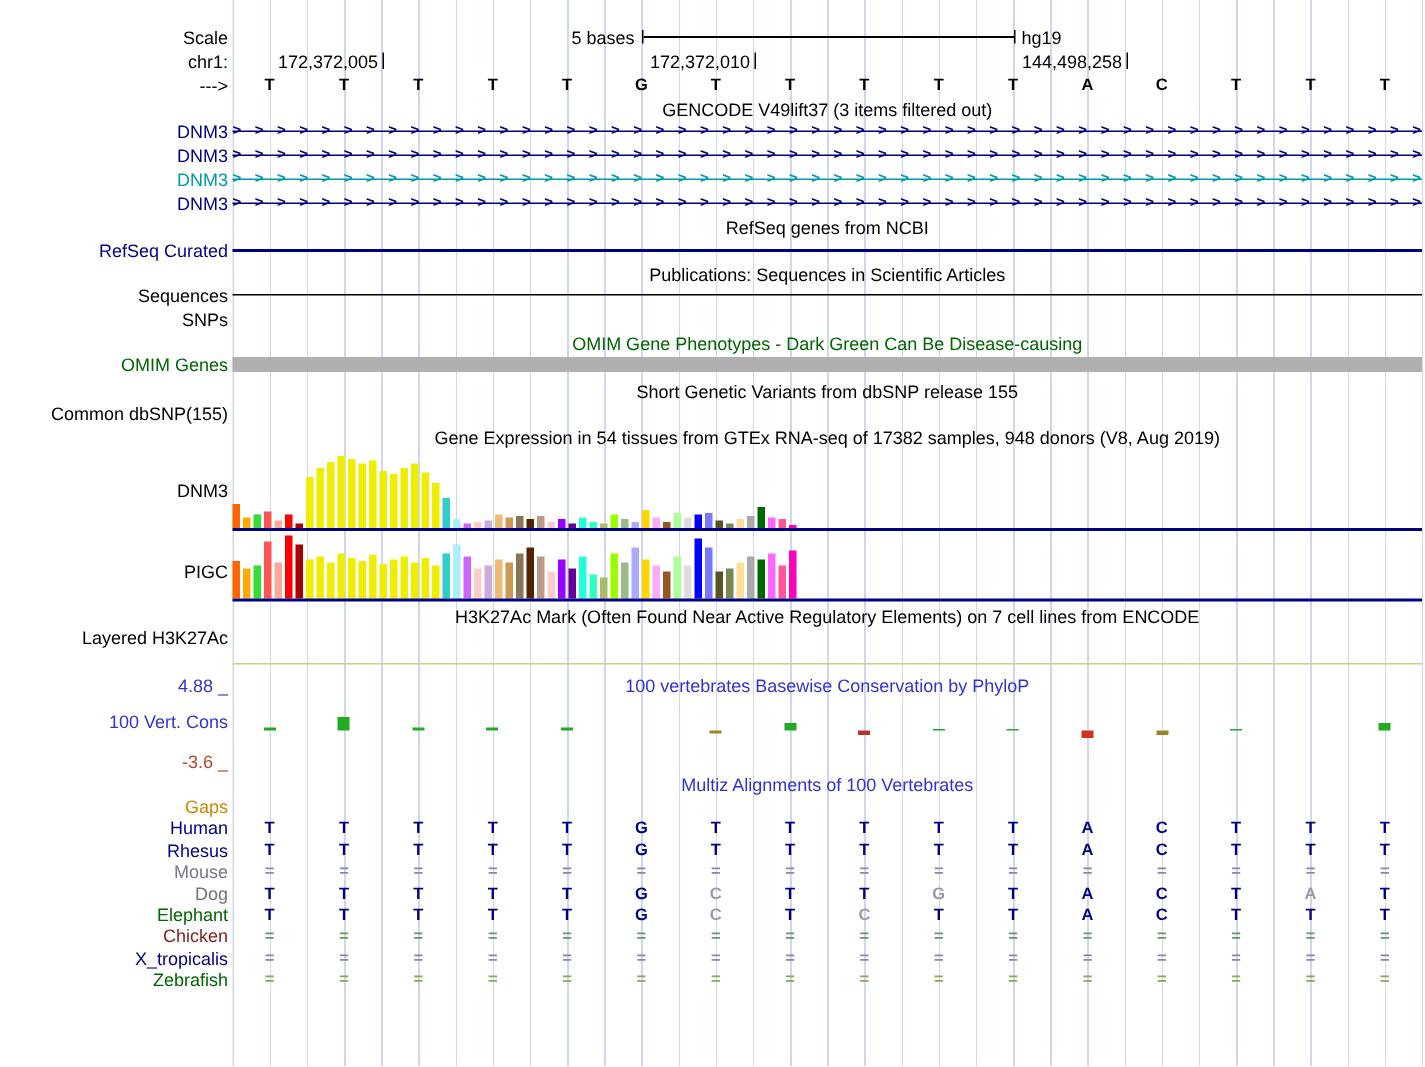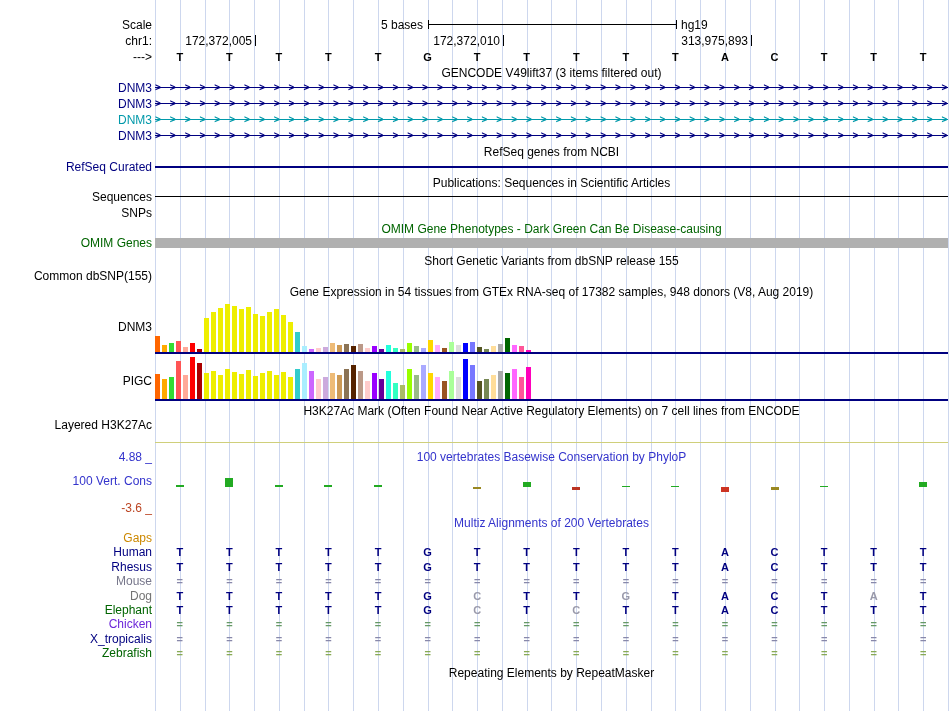--- a/index.html
+++ b/index.html
@@ -49,21 +49,21 @@
     </div>
   </div>
 
   <div class="row" style="top:34px">
     <div class="lbl">chr1:</div>
     <div class="trk">
         <div class="rnum" style="left: 23px;">172,372,005</div>
         <div class="rtick" style="left: 100px;"></div>
         <div class="rnum" style="left: 271px;">172,372,010</div>
         <div class="rtick" style="left: 348px;"></div>
-        <div class="rnum" style="left: 519px;">313,975,893</div>
+        <div class="rnum" style="left: 519px;">144,498,258</div>
         <div class="rtick" style="left: 596px;"></div>
       </div>
   </div>
 
   <div class="row" style="top:50px">
     <div class="lbl">---&gt;</div>
     <div class="trk grid16">
         <span class="cell">T</span>
         <span class="cell">T</span>
         <span class="cell">T</span>
@@ -323,21 +323,21 @@
     <div class="lbl" style="color: rgb(51, 51, 204);">100 Vert. Cons</div>
     <div class="trk"></div>
   </div>
   <div class="row" style="top:501px">
     <div class="lbl" style="color: rgb(187, 68, 34);">-3.6 _</div>
     <div class="trk"></div>
   </div>
 
   <div class="row" style="top:516px">
     <div class="lbl"></div>
-    <div class="trk center" style="color: rgb(51, 51, 204);">Multiz Alignments of 200 Vertebrates</div>
+    <div class="trk center" style="color: rgb(51, 51, 204);">Multiz Alignments of 100 Vertebrates</div>
   </div>
   <div id="align-rows">
       <div class="al-row">
         <div class="lbl" style="color: rgb(204, 136, 0);">Gaps</div>
         <div class="trk grid16">
           <span class="cell" style="color: rgb(0, 0, 128);"></span>
           <span class="cell" style="color: rgb(0, 0, 128);"></span>
           <span class="cell" style="color: rgb(0, 0, 128);"></span>
           <span class="cell" style="color: rgb(0, 0, 128);"></span>
           <span class="cell" style="color: rgb(0, 0, 128);"></span>
@@ -453,21 +453,21 @@
           <span class="cell" style="color: rgb(0, 0, 128);">T</span>
           <span class="cell" style="color: rgb(0, 0, 128);">T</span>
           <span class="cell" style="color: rgb(0, 0, 128);">A</span>
           <span class="cell" style="color: rgb(0, 0, 128);">C</span>
           <span class="cell" style="color: rgb(0, 0, 128);">T</span>
           <span class="cell" style="color: rgb(0, 0, 128);">T</span>
           <span class="cell" style="color: rgb(0, 0, 128);">T</span>
         </div>
       </div>
       <div class="al-row">
-        <div class="lbl" style="color: #6d28d9;">Chicken</div>
+        <div class="lbl" style="color: #7f1d1d;">Chicken</div>
         <div class="trk grid16">
           <span class="cell" style="color: rgb(102, 153, 102);">=</span>
           <span class="cell" style="color: rgb(102, 153, 102);">=</span>
           <span class="cell" style="color: rgb(102, 153, 102);">=</span>
           <span class="cell" style="color: rgb(102, 153, 102);">=</span>
           <span class="cell" style="color: rgb(102, 153, 102);">=</span>
           <span class="cell" style="color: rgb(102, 153, 102);">=</span>
           <span class="cell" style="color: rgb(102, 153, 102);">=</span>
           <span class="cell" style="color: rgb(102, 153, 102);">=</span>
           <span class="cell" style="color: rgb(102, 153, 102);">=</span>
@@ -519,15 +519,14 @@
           <span class="cell" style="color: rgb(136, 170, 85);">=</span>
           <span class="cell" style="color: rgb(136, 170, 85);">=</span>
           <span class="cell" style="color: rgb(136, 170, 85);">=</span>
           <span class="cell" style="color: rgb(136, 170, 85);">=</span>
         </div>
       </div>
     </div>
 
   <div class="row" style="top:666px">
     <div class="lbl"></div>
-    <div class="trk center">Repeating Elements by RepeatMasker</div>
   </div>
 </div>
 
 </body></html>

